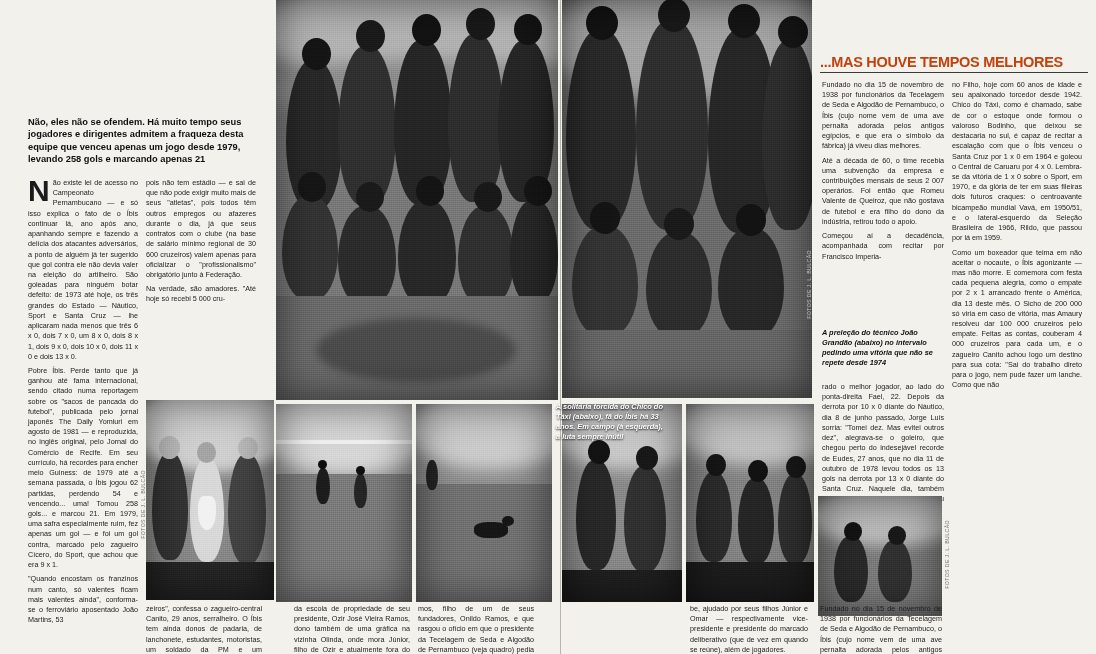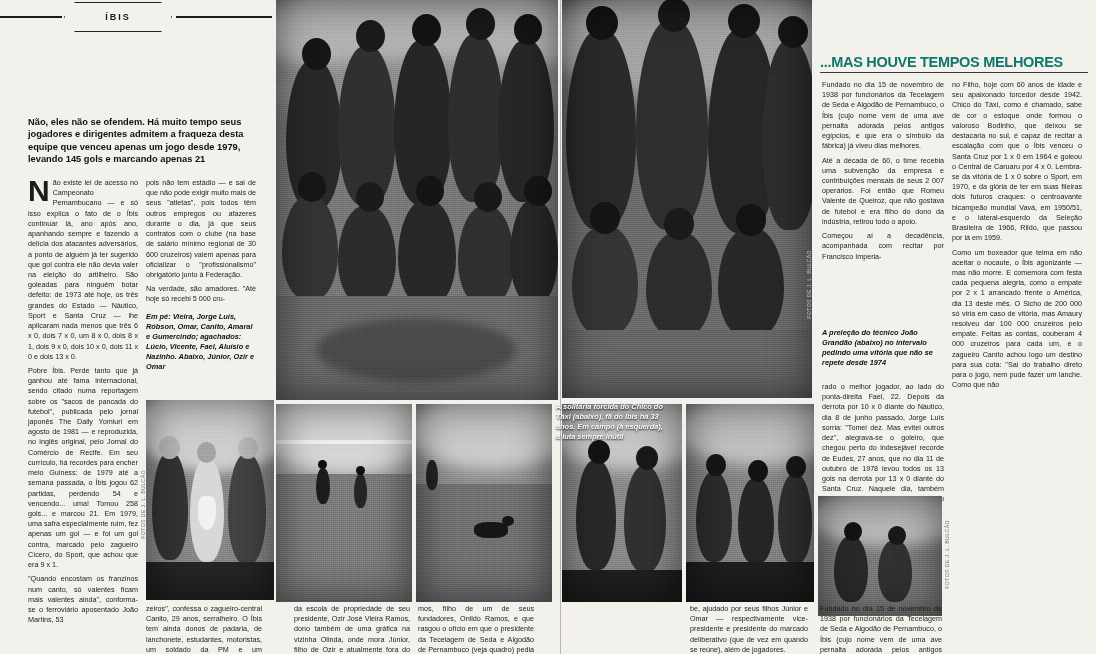--- a/index.html
+++ b/index.html
@@ -30,60 +30,51 @@
   .headline .l2{display:block;}
   .standfirst{position:absolute;left:28px;top:116px;width:236px;font-size:9.3px;line-height:1.33;
      font-weight:bold;color:#111;}
 
   
   .col{position:absolute;font-size:7.2px;line-height:1.42;text-align:justify;color:#1b1b1b;}
   .col p{margin:0 0 4px 0;}
   .col .dropcap{float:left;font-size:30px;line-height:23px;font-weight:bold;margin:1px 3px 0 0;}
   .caption{position:absolute;font-size:7.4px;line-height:1.35;font-weight:bold;font-style:italic;color:#111;}
   .caption.light{color:#fff;text-shadow:0 1px 2px rgba(0,0,0,.9);}
-  .subhead{position:absolute;font-weight:bold;font-size:14.5px;letter-spacing:-.3px;color:#0f766e;}
+  .subhead{position:absolute;font-weight:bold;font-size:14.5px;letter-spacing:-.3px;color:#c2410c;}
 
   .vcred{position:absolute;writing-mode:vertical-rl;transform:rotate(180deg);
     font-size:5.2px;letter-spacing:.4px;color:#ddd;opacity:.85;}
   .vcred.dark{color:#555;}
 
   
   .fig{position:absolute;border-radius:45% 45% 42% 42%/55% 55% 45% 45%;background:#2c2c28;}
   .head{position:absolute;border-radius:50%;background:#171714;}
   .blob{position:absolute;border-radius:50%;}
 </style>
 </head>
 <body>
 
 <div class="page">
 
-  <div class="masthead">
-    <div class="rule" style="left:0;top:16px;width:62px;height:2px;"></div>
-    <div class="rule" style="left:176px;top:16px;width:96px;height:2px;"></div>
-    <div class="ibis-badge">
-      <div class="hex"></div>
-      <div class="txt">ÍBIS</div>
-    </div>
-  </div>
-
-
-  <div class="standfirst">Não, eles não se ofendem. Há muito tempo seus jogadores e dirigentes admitem a fraqueza desta equipe que venceu apenas um jogo desde 1979, levando 145 gols e marcando apenas 21</div>
+
+
+  <div class="standfirst">Não, eles não se ofendem. Há muito tempo seus jogadores e dirigentes admitem a fraqueza desta equipe que venceu apenas um jogo desde 1979, levando 258 gols e marcando apenas 21</div>
 
   <div class="col" style="left:28px;top:178px;width:110px;height:420px;">
     <p><span class="dropcap">N</span><span>ão existe lei de acesso no Campeonato Pernambucano — e só isso explica o fato de o Íbis continuar lá, ano após ano, apanhando sempre e fazendo a delícia dos atacantes adversários, a ponto de alguém já ter sugerido que gol contra ele não devia valer na eleição do artilheiro. São goleadas para ninguém botar defeito: de 1973 até hoje, os três grandes do Estado — Náutico, Sport e Santa Cruz — lhe aplicaram nada menos que três 6 x 0, dois 7 x 0, um 8 x 0, dois 8 x 1, dois 9 x 0, dois 10 x 0, dois 11 x 0 e dois 13 x 0.</span></p>
     <p>Pobre Íbis. Perde tanto que já ganhou até fama internacional, sendo citado numa reportagem sobre os "sacos de pancada do futebol", publicada pelo jornal japonês The Daily Yomiuri em agosto de 1981 — e reproduzida, no inglês original, pelo Jornal do Comércio de Recife. Em seu currículo, há recordes para encher meio Guiness: de 1979 até a semana passada, o Íbis jogou 62 partidas, perdendo 54 e vencendo... uma! Tomou 258 gols... e marcou 21. Em 1979, uma safra especialmente ruim, fez apenas um gol — e foi um gol contra, marcado pelo zagueiro Cícero, do Sport, que achou que era 9 x 1.</p>
     <p>"Quando encostam os franzinos num canto, só valentes ficam mais valentes ainda", conforma-se o ferroviário aposentado João Martins, 53</p>
   </div>
 
   <div class="col" style="left:146px;top:178px;width:110px;height:130px;">
     <p>pois não tem estádio — e sai de que não pode exigir muito mais de seus "atletas", pois todos têm outros empregos ou afazeres durante o dia, já que seus contratos com o clube (na base de salário mínimo regional de 30 600 cruzeiros) valem apenas para oficializar o "profissionalismo" obrigatório junto à Federação.</p>
     <p>Na verdade, são amadores. "Até hoje só recebi 5 000 cru-</p>
   </div>
 
-  <div class="caption" style="left:146px;top:312px;width:112px;">Em pé: Vieira, Jorge Luís, Róbson, Omar, Canito, Amaral e Gumercindo; agachados: Lúcio, Vicente, Fael, Aluísio e Nazinho. Abaixo, Júnior, Ozir e Omar</div>
 
   <div class="photo" style="left:146px;top:400px;width:128px;height:200px;background:#8a877f;">
     <div class="blob" style="left:-14px;top:-18px;width:165px;height:90px;background:#cfcbc2;filter:blur(6px);"></div>
     <div class="fig" style="left:6px;top:52px;width:36px;height:108px;background:#3a372f;"></div>
     <div class="head" style="left:13px;top:36px;width:21px;height:23px;background:#b9b3a6;"></div>
     <div class="fig" style="left:44px;top:58px;width:34px;height:104px;background:#d8d4cb;"></div>
     <div class="head" style="left:51px;top:42px;width:19px;height:21px;background:#a9a294;"></div>
     <div class="fig" style="left:82px;top:54px;width:38px;height:110px;background:#4a463c;"></div>
     <div class="head" style="left:92px;top:37px;width:20px;height:22px;background:#bdb7aa;"></div>
     <div class="blob" style="left:52px;top:96px;width:18px;height:34px;background:#efece4;border-radius:30% 30% 50% 50%;"></div>

